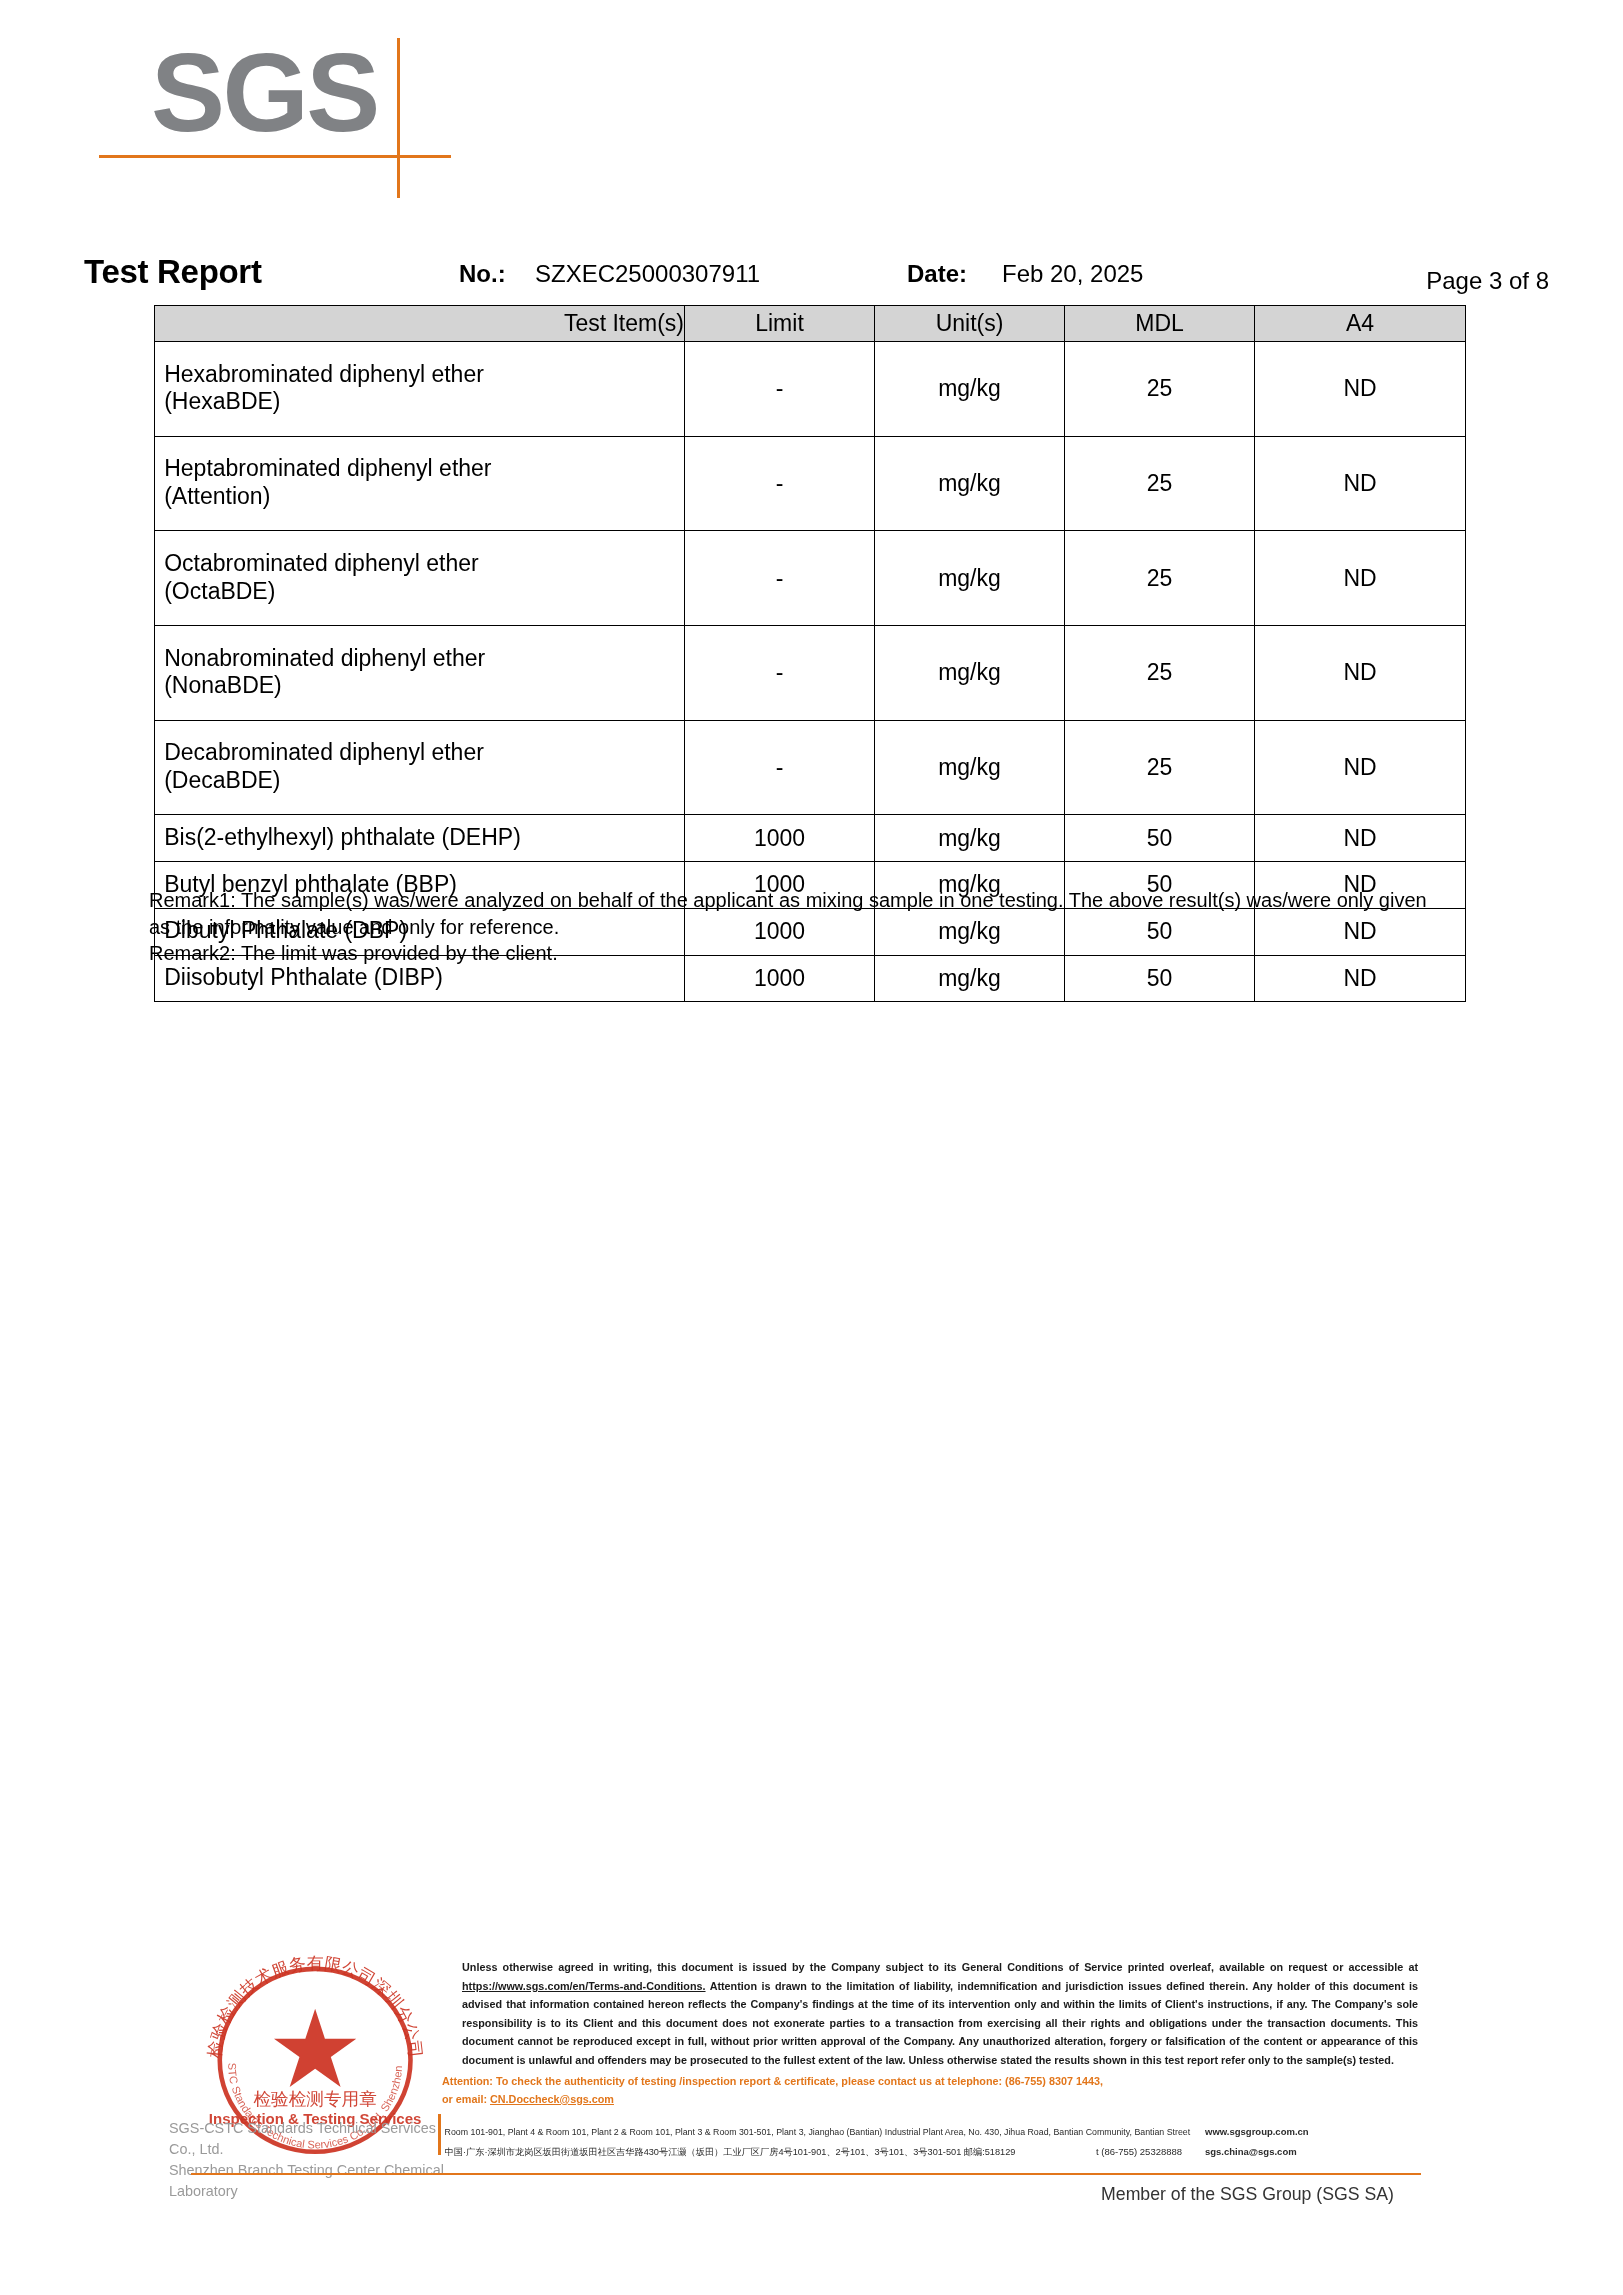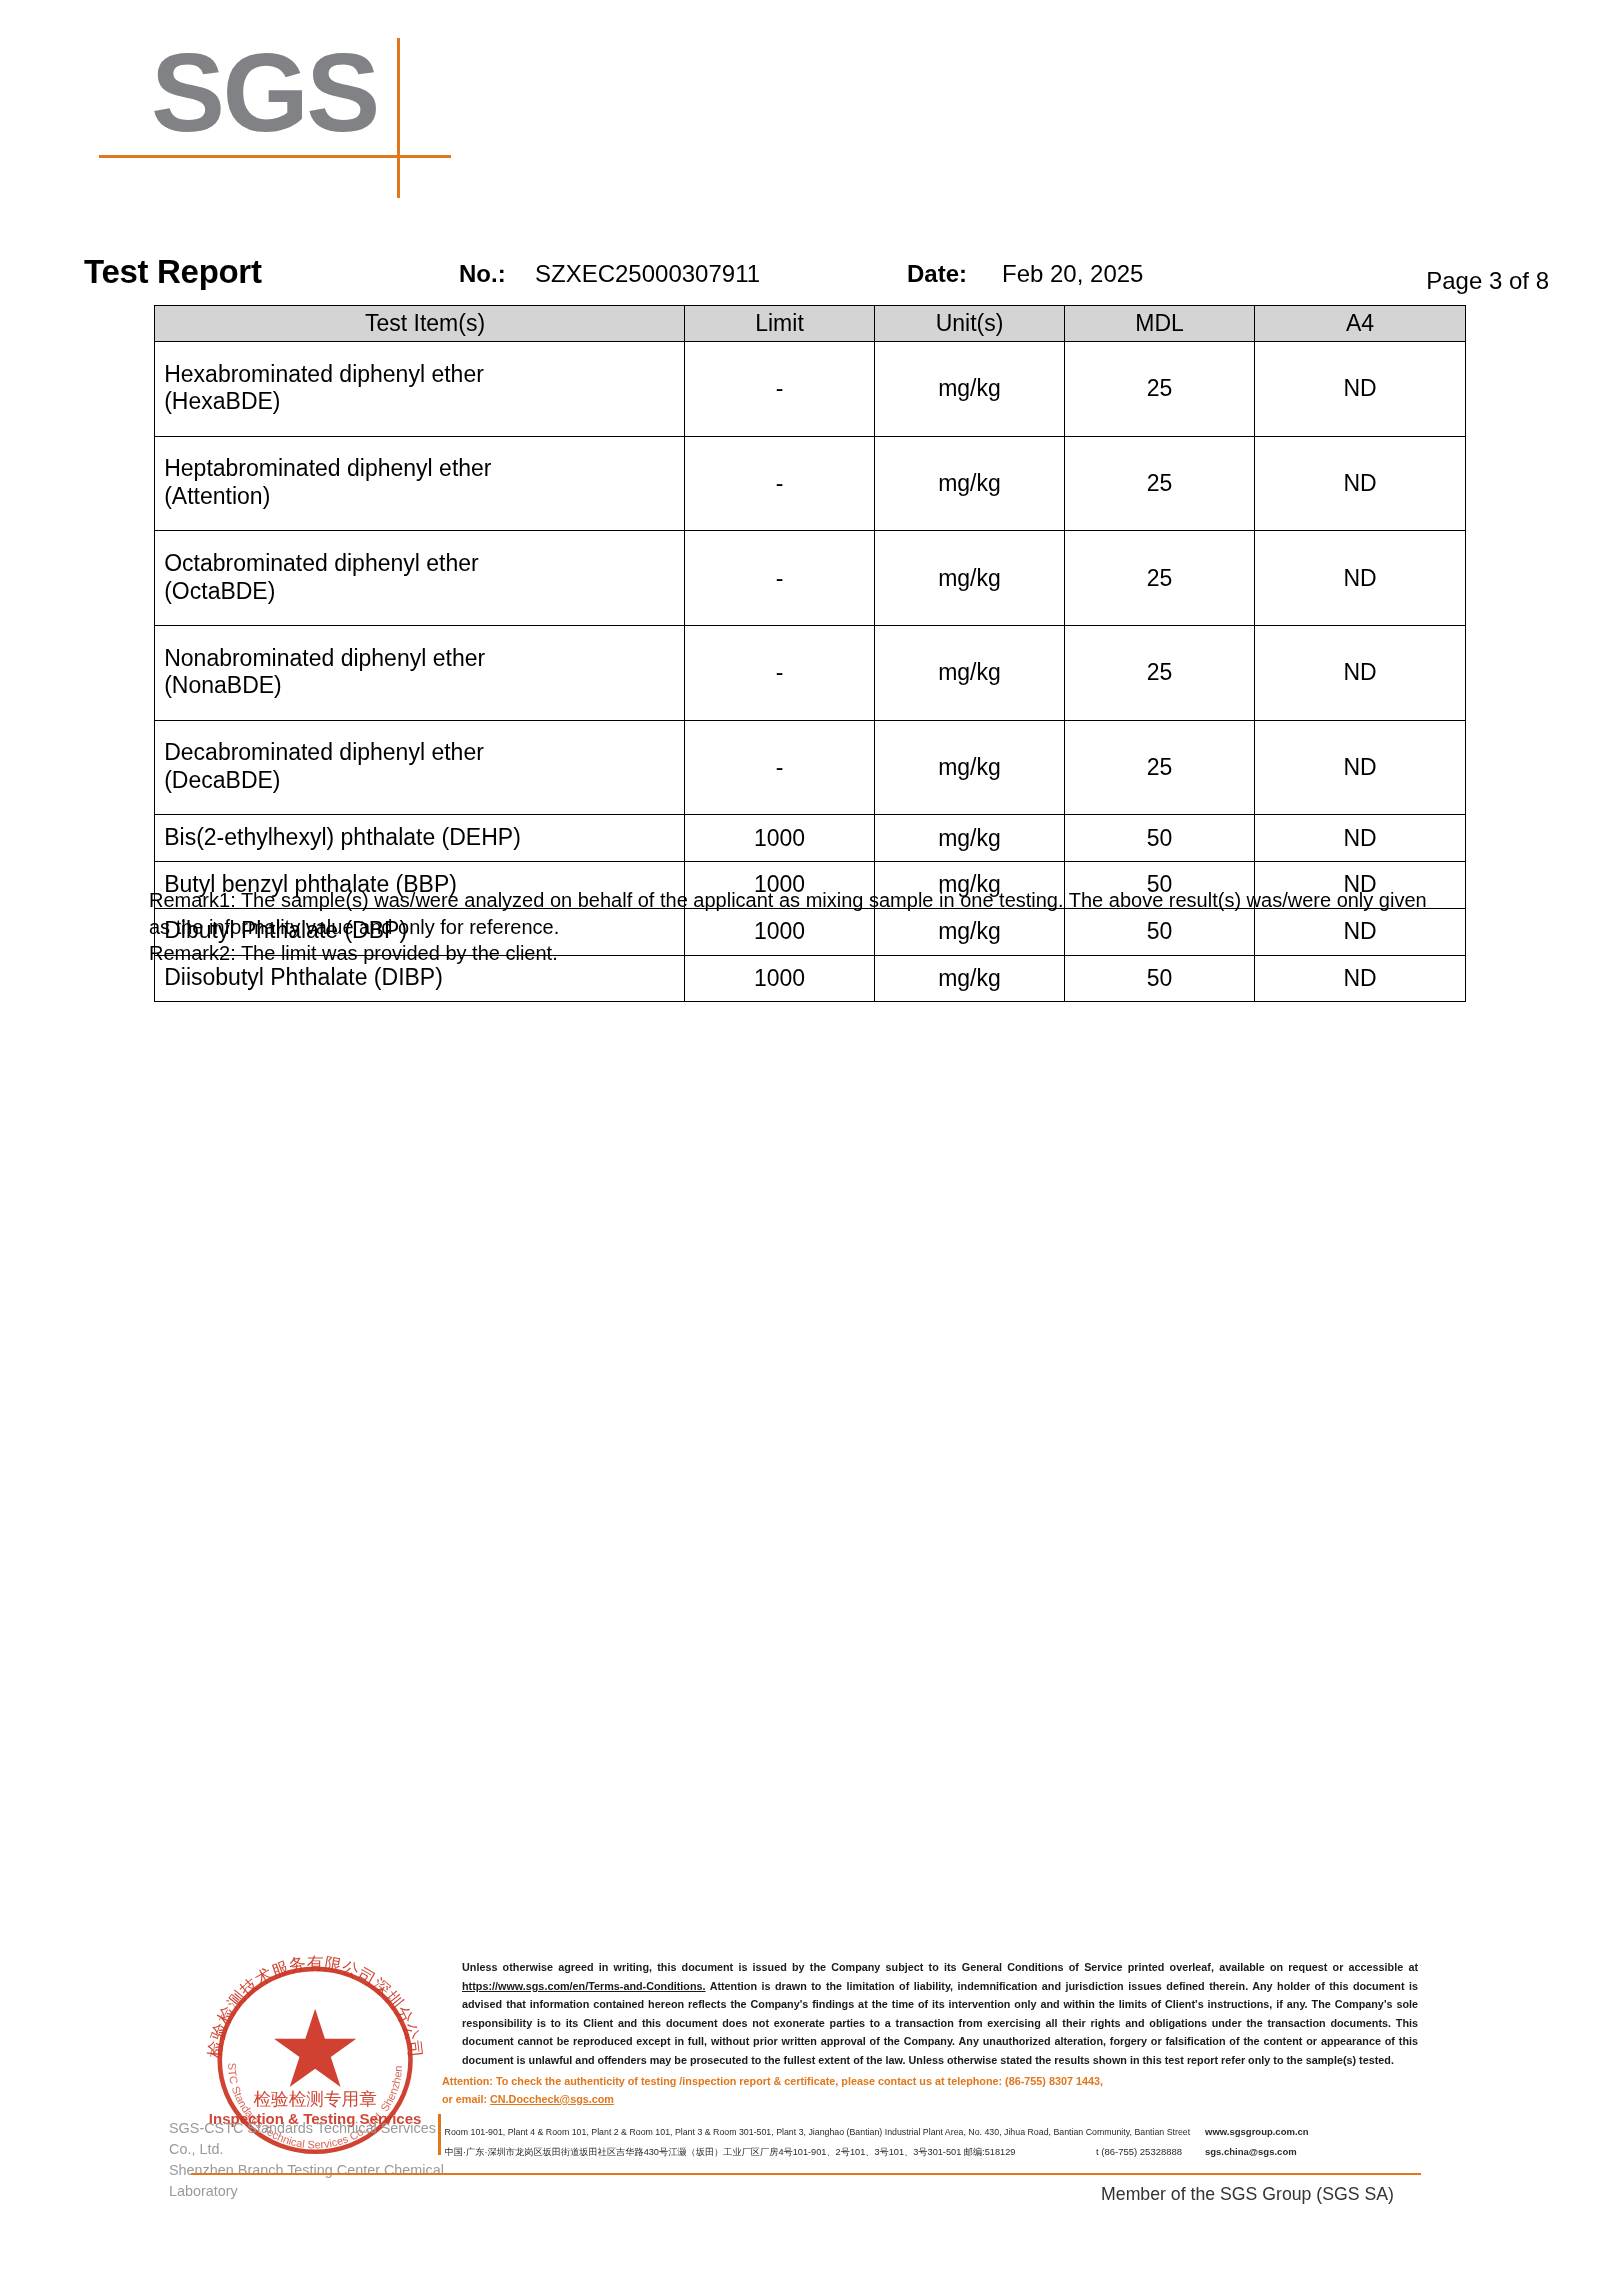--- a/index.html
+++ b/index.html
@@ -127,21 +127,21 @@
     padding: 0;
     vertical-align: middle;
   }
   .results-table thead th {
     background: #d4d4d4;
     font-weight: normal;
     height: 35px;
     line-height: 35px;
   }
   .results-table thead th.th-item {
-    text-align: center;
+    text-align: right;
     padding-left: 11px;
   }
   .results-table thead th.th-c {
     text-align: center;
   }
   .results-table td.cell-item {
     text-align: left;
     padding: 5.2px 9.2px 6.5px 9.2px;
     line-height: 1.2;
   }

